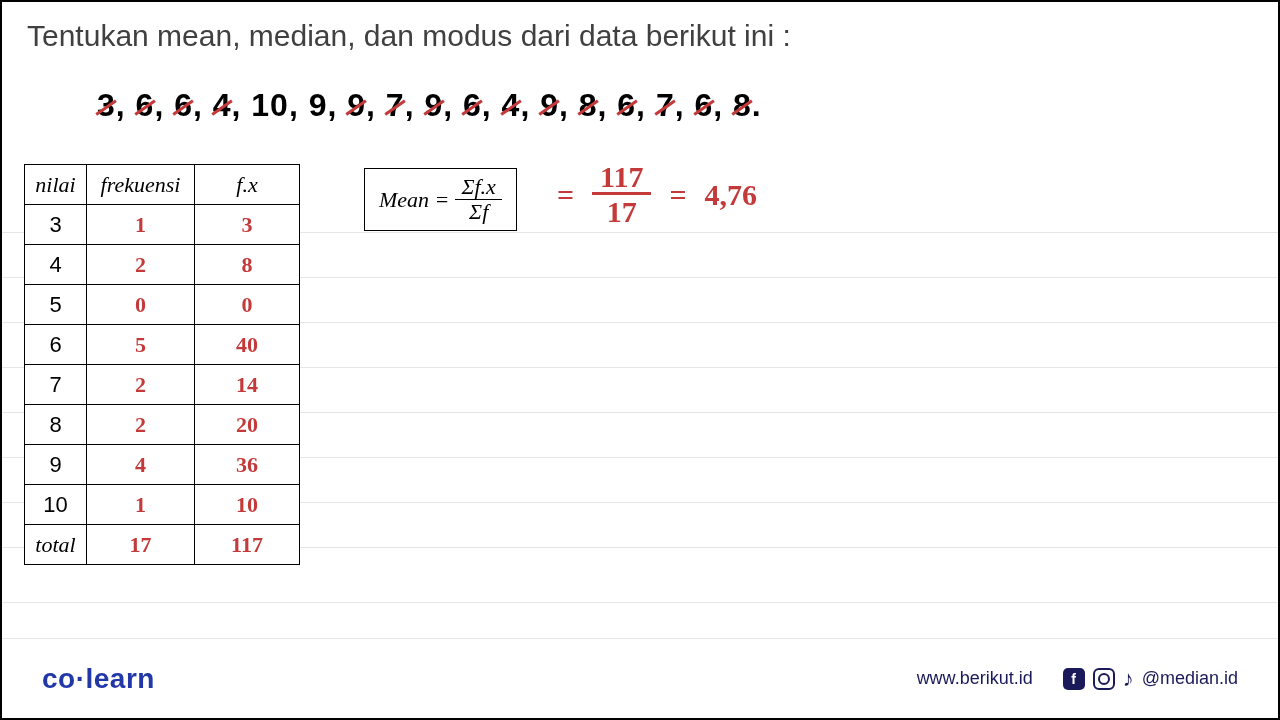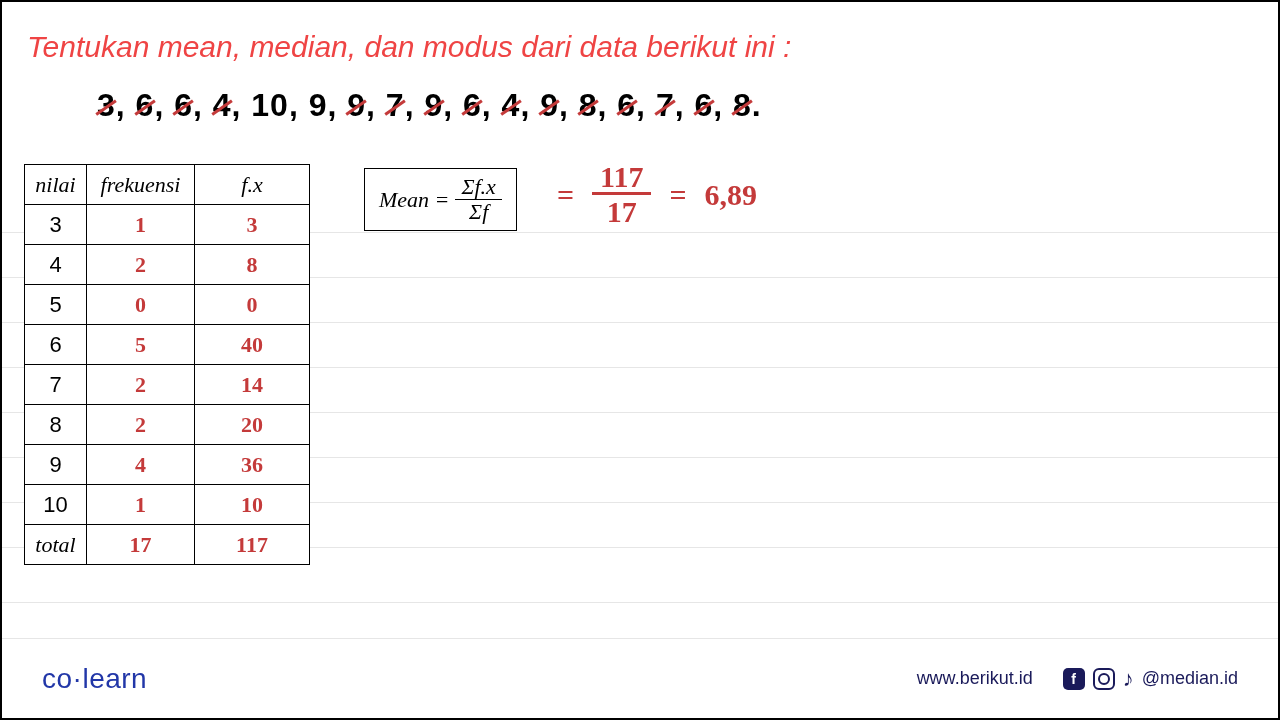--- a/index.html
+++ b/index.html
@@ -13,26 +13,25 @@
   }
   .page {
     width: 1280px;
     height: 720px;
     border: 2px solid #000;
     position: relative;
     background: #fff;
   }
   .question {
     position: absolute;
-    top: 28px;
+    top: 17px;
     left: 25px;
     font-size: 30px;
-    color: #ef4444;
+    color: #404040;
     font-weight: 400;
-    font-style: italic;
   }
   .dataset {
     position: absolute;
     top: 62px;
     left: 95px;
     font-size: 32px;
     font-weight: bold;
     color: #000;
     letter-spacing: 1px;
     margin-top: 23px;
@@ -76,21 +75,21 @@
     padding: 0 6px;
     margin-left: 20px;
   }
   .table th {
     font-style: italic;
     font-weight: normal;
     font-family: 'Times New Roman', serif;
   }
   .table .col-nilai { width: 62px; }
   .table .col-freq  { width: 108px; }
-  .table .col-fx    { width: 115px; }
+  .table .col-fx    { width: 105px; }
   .table .lbl { font-family: 'Times New Roman', serif; font-style: italic; }
   .hand { font-family: 'Comic Sans MS', cursive; color: #c43a3a; font-size: 24px; font-weight: bold; }
 
   .formula-box {
     position: absolute;
     top: 166px;
     left: 362px;
     border: 1.5px solid #000;
     padding: 6px 14px;
     font-family: 'Times New Roman', serif;
@@ -137,21 +136,21 @@
     right: 0;
     height: 80px;
     border-top: 1px solid #e6e6e6;
     display: flex;
     align-items: center;
     justify-content: space-between;
     padding: 0 40px;
   }
   .logo {
     font-size: 28px;
-    font-weight: normal;
+    font-weight: bold;
     color: #2237a8;
     letter-spacing: 0.5px;
   }
   .logo .dot { color: #2237a8; }
   .footer-right {
     display: flex;
     align-items: center;
     gap: 30px;
     font-size: 18px;
     color: #1a1a5a;
@@ -274,21 +273,21 @@
     </span>
   </div>
 
   <div class="hand-calc">
     <span>=</span>
     <span class="hand-frac">
       <span class="t">117</span>
       <span class="b">17</span>
     </span>
     <span>=</span>
-    <span>6,89</span>
+    <span>4,76</span>
   </div>
 
   <div class="footer">
     <div class="logo">
       <span>co</span><span class="dot">·</span><span>learn</span>
     </div>
     <div class="footer-right">
       <span>www.berikut.id</span>
       <div class="social">
         <span class="icon-box">f</span>

